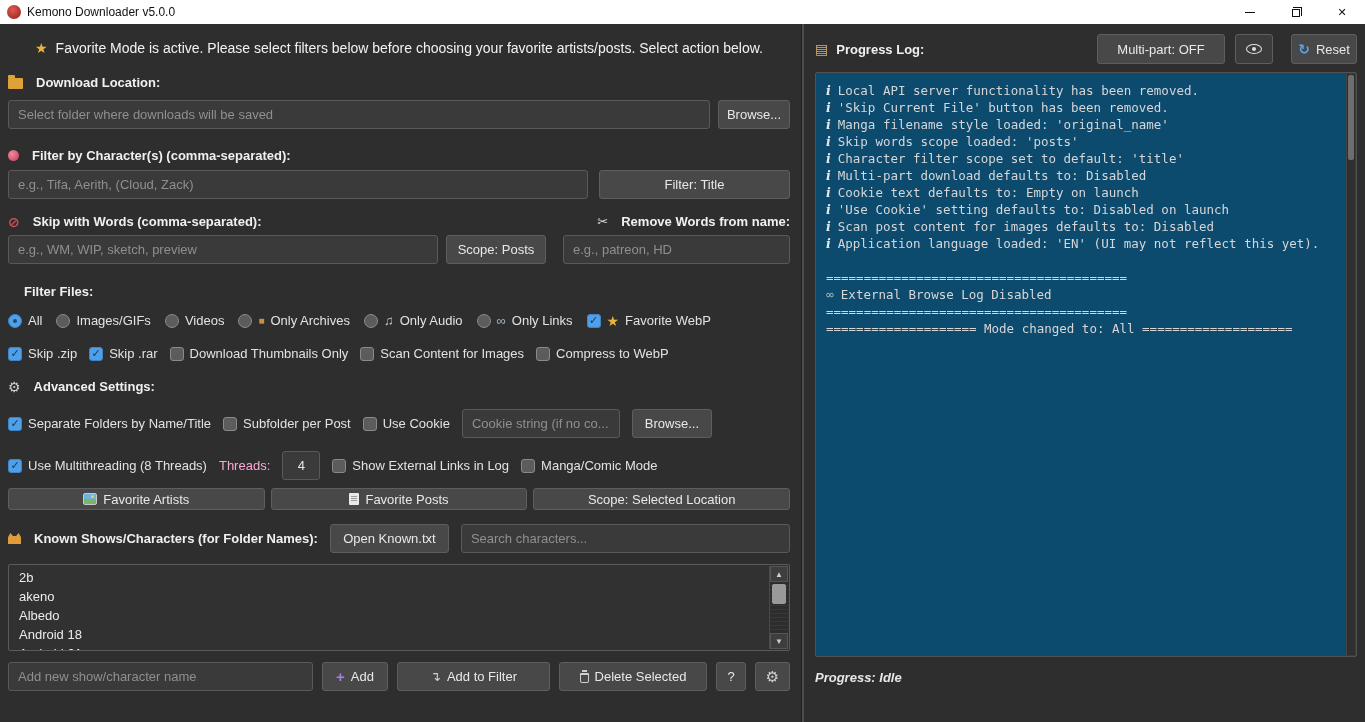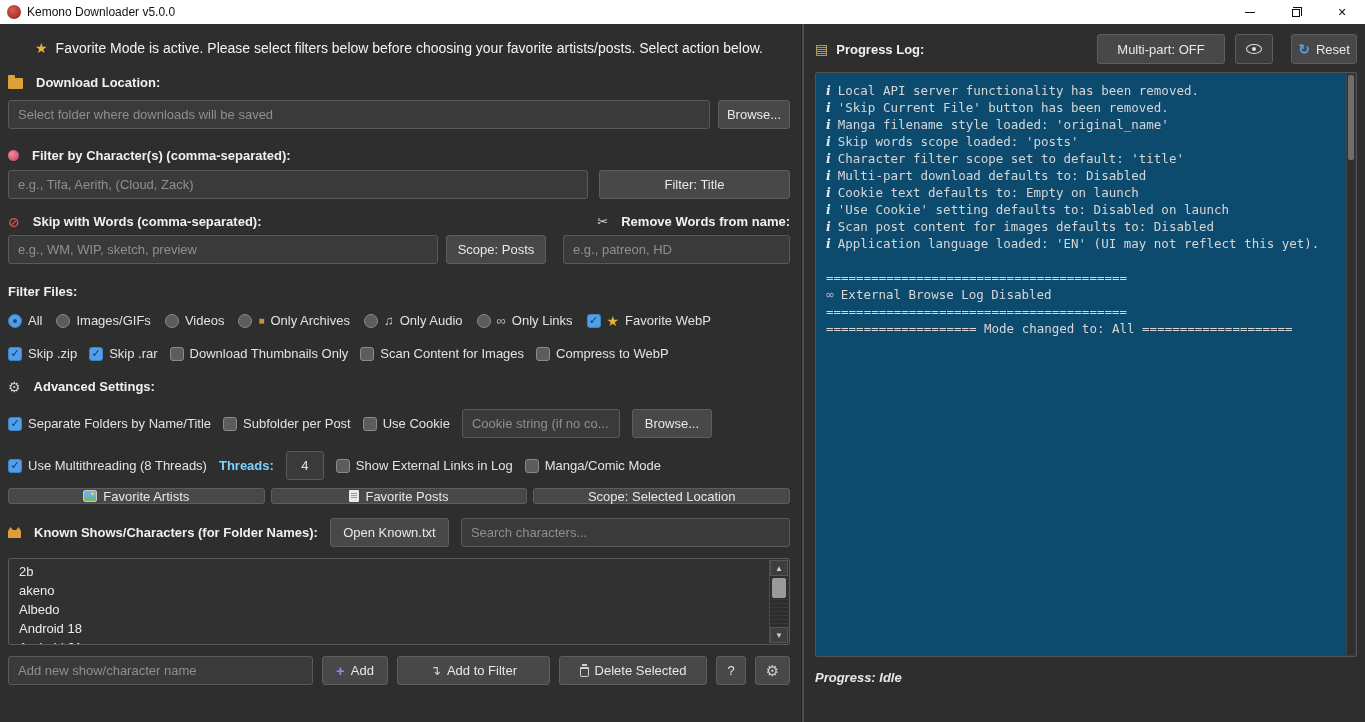--- a/index.html
+++ b/index.html
@@ -34,21 +34,21 @@
 input[type=text]::placeholder{color:#8f8f8f}
 .btn{background:#484848;border:1px solid #5e5e5e;border-radius:3px;height:29px;color:#e8e8e8;font-size:13px;display:inline-flex;align-items:center;justify-content:center;gap:6px;padding:0 12px;white-space:nowrap}
 .lbl-row{display:flex;align-items:center;gap:13px;font-weight:bold;font-size:13px;color:#f0f0f0}
 .check-item,.radio-item{display:inline-flex;align-items:center;gap:6px;white-space:nowrap;color:#e2e2e2}
 .cb{width:14px;height:14px;border:1px solid #8a8a8a;border-radius:3px;background:#5c5c5c;flex:none;display:flex;align-items:center;justify-content:center}
 .cb.checked{background:#4fa0e8;border-color:#3d85c8}
 .cb.checked::after{content:"✓";font-size:11px;font-weight:bold;color:#12344f;line-height:1}
 .radio{width:14px;height:14px;border:1px solid #8a8a8a;border-radius:50%;background:#5c5c5c;flex:none;position:relative}
 .radio.checked{background:#4fa0e8;border-color:#3d85c8}
 .radio.checked::after{content:"";position:absolute;left:4px;top:4px;width:4px;height:4px;border-radius:50%;background:#1d4a6e}
-.bold{font-weight:bold;color:#7dd3fc}
+.bold{font-weight:normal;color:#f9a8d4}
 
 
 .folder-icon{width:15px;height:11px;background:#dfa238;border-radius:1px;position:relative;margin-top:2px;flex:none}
 .folder-icon::before{content:"";position:absolute;top:-3px;left:0;width:7px;height:3px;background:#dfa238;border-radius:1px 1px 0 0}
 .chars-icon{width:11px;height:11px;border-radius:50%;background:radial-gradient(circle at 35% 35%,#f2899d,#c43a5e);flex:none}
 .cat-icon{width:13px;height:11px;background:#e09b3d;clip-path:polygon(0 38%,18% 0,38% 28%,62% 28%,82% 0,100% 38%,100% 100%,0 100%);flex:none}
 .artists-icon{width:14px;height:12px;border:1px solid #c9c9c9;border-radius:2px;background:linear-gradient(180deg,#6fb3dd 0 55%,#79b56a 55% 100%);position:relative;flex:none}
 .artists-icon::after{content:"";position:absolute;top:1px;right:2px;width:3px;height:3px;border-radius:50%;background:#f2d24b}
 .posts-icon{width:10px;height:12px;background:#e8e8e8;border-radius:1px;position:relative;flex:none}
 .posts-icon::after{content:"";position:absolute;left:2px;top:3px;width:6px;height:1px;background:#9a9a9a;box-shadow:0 2px 0 #9a9a9a,0 4px 0 #9a9a9a}
@@ -79,31 +79,31 @@
 .w-browse{width:72px}
 .char-lbl{margin:19px 0 7px}
 .char-row{gap:11px}
 .w-580{width:580px}
 .sk-lbls{margin:15px 0 6px;display:flex;align-items:center}
 .push{margin-left:auto}
 .sk-row{display:flex;align-items:center}
 .w-430{width:430px}
 .w-scope{width:100px;margin-left:8px}
 .ml-17{margin-left:17px}
-.ff-lbl{margin:20px 0 14px}
+.ff-lbl{margin:20px 16px 14px}
 .radio-row{gap:14px}
 .cb-row{margin-top:18px;gap:12px}
 .adv-lbl{margin:18px 0 15px}
 .adv-row{gap:12px}
 .w-cookie{width:158px}
 .w-browse2{width:80px}
 .th-row{margin-top:13px;gap:12px}
 .w-threads{width:38px;text-align:center}
 .act-row{margin-top:8px;gap:6px}
-.act-row .btn{flex:1;height:16px}
+.act-row .btn{flex:1;height:22px}
 .kn-row{margin-top:14px;gap:12px}
 .w-known{width:119px}
 .list{position:relative;margin-top:11px;height:87px;border:1px solid #5a5a5a;border-radius:2px;background:#313131;overflow:hidden;padding:3px 0}
 .list-item{padding:0 10px;line-height:19px;font-size:13px;color:#ececec}
 .vscroll{position:absolute;top:1px;right:1px;bottom:1px;width:19px;display:flex;flex-direction:column;background:#2d2d2d;border-left:1px solid #4a4a4a}
 .vs-btn{height:16px;background:#3e3e3e;border:1px solid #565656;display:flex;align-items:center;justify-content:center;font-size:8px;color:#cfcfcf;flex:none}
 .vs-track{flex:1;position:relative;background:repeating-linear-gradient(0deg,#2d2d2d 0 3px,#383838 3px 4px)}
 .vs-thumb{position:absolute;top:2px;left:2px;right:2px;height:20px;background:#9a9a9a;border-radius:2px}
 .add-row{margin-top:11px;gap:9px}
 .w-add{width:66px}

